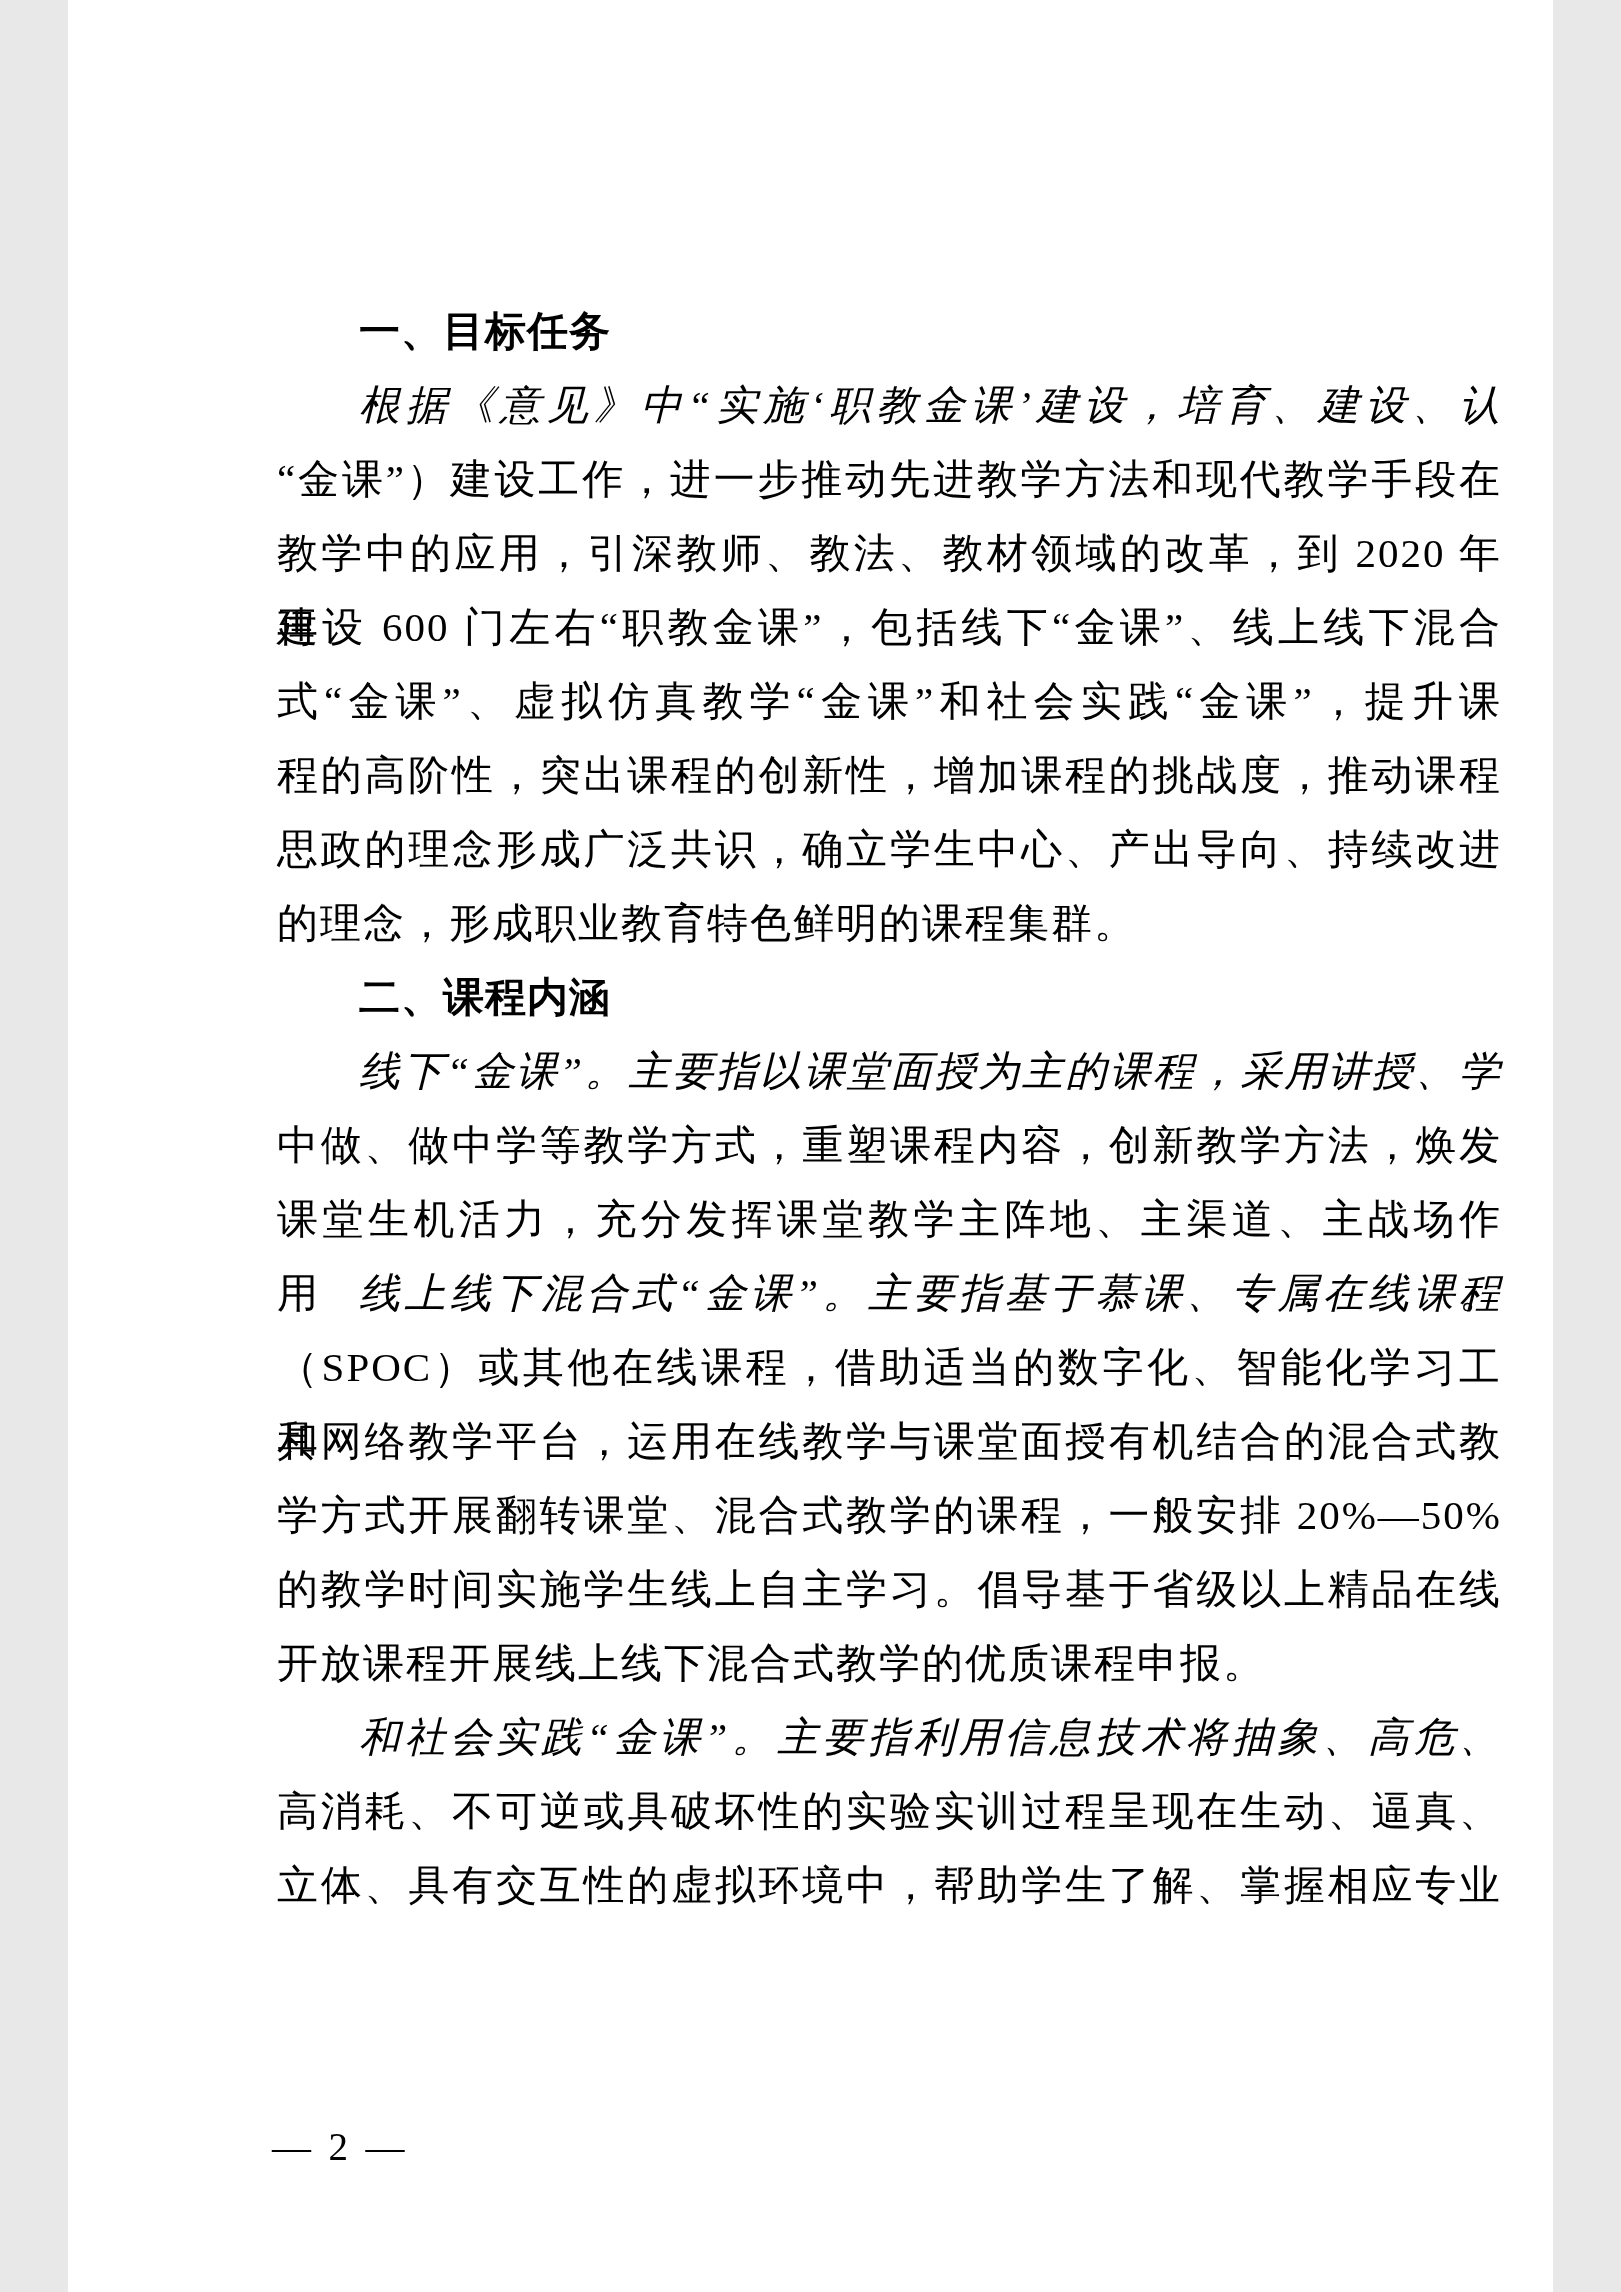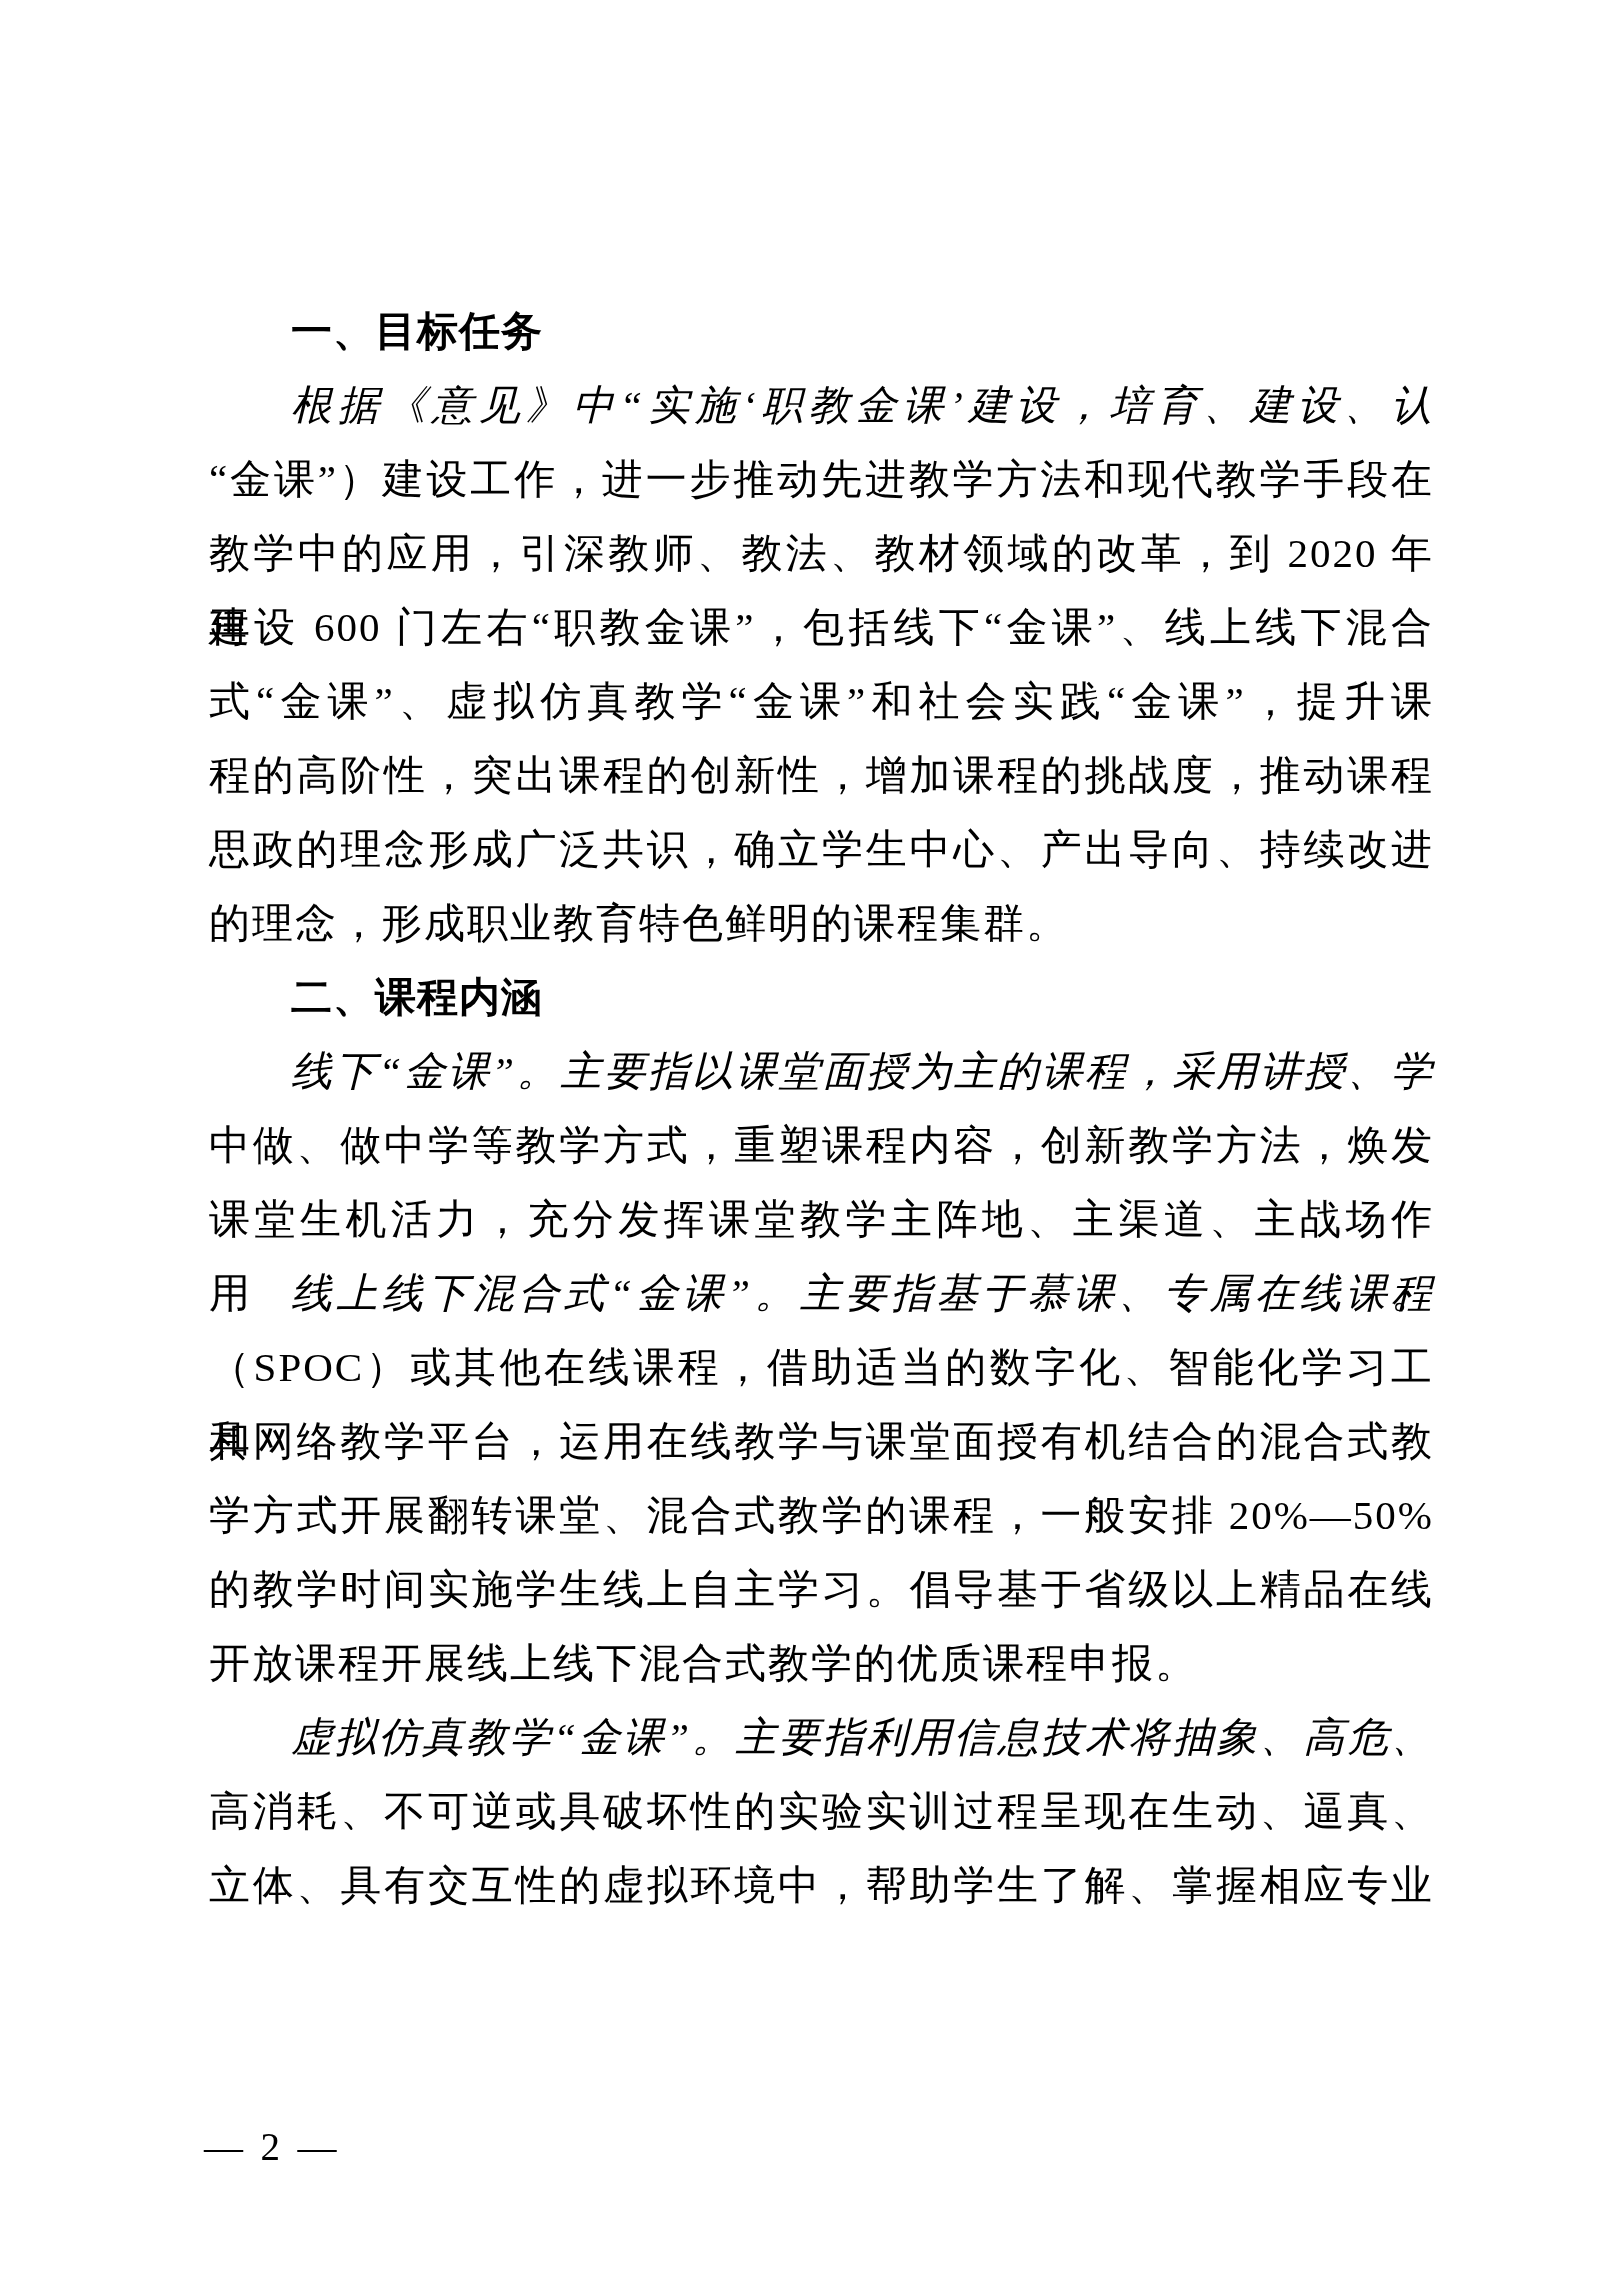--- a/index.html
+++ b/index.html
@@ -2,21 +2,21 @@
 <html><head>
 <meta charset="utf-8">
 <style>
   html, body {
     margin: 0;
     padding: 0;
     background: #e8e8e8;
   }
   .page {
     position: relative;
-    width: 1621px;
+    width: 1485px;
     height: 2293px;
     margin: 0 auto;
     background: #ffffff;
     color: #000000;
     font-family: "Liberation Serif", "DejaVu Serif", serif;
     overflow: hidden;
   }
   .text-block {
     position: absolute;
     left: 209px;
@@ -83,21 +83,21 @@
     <div class="line">中做、做中学等教学方式，重塑课程内容，创新教学方法，焕发</div>
     <div class="line">课堂生机活力，充分发挥课堂教学主阵地、主渠道、主战场作用。</div>
 
     <div class="line first">线上线下混合式“金课”。主要指基于慕课、专属在线课程</div>
     <div class="line">（SPOC）或其他在线课程，借助适当的数字化、智能化学习工具</div>
     <div class="line">和网络教学平台，运用在线教学与课堂面授有机结合的混合式教</div>
     <div class="line">学方式开展翻转课堂、混合式教学的课程，一般安排 20%—50%</div>
     <div class="line">的教学时间实施学生线上自主学习。倡导基于省级以上精品在线</div>
     <div class="line end">开放课程开展线上线下混合式教学的优质课程申报。</div>
 
-    <div class="line first">虚拟仿真教学“金课”。主要指利用信息技术将抽象、高危、</div>
+    <div class="line first">和社会实践“金课”。主要指利用信息技术将抽象、高危、</div>
     <div class="line">高消耗、不可逆或具破坏性的实验实训过程呈现在生动、逼真、</div>
     <div class="line">立体、具有交互性的虚拟环境中，帮助学生了解、掌握相应专业</div>
 
   </div>
 
   <div class="page-number">— 2 —</div>
 </div>
 
 
 </body></html>

